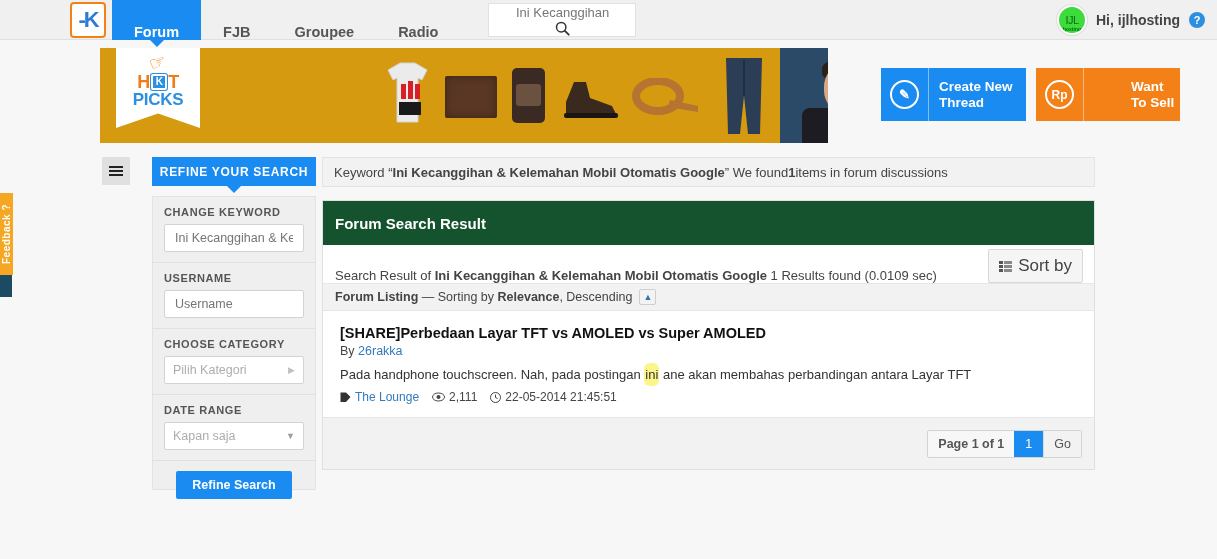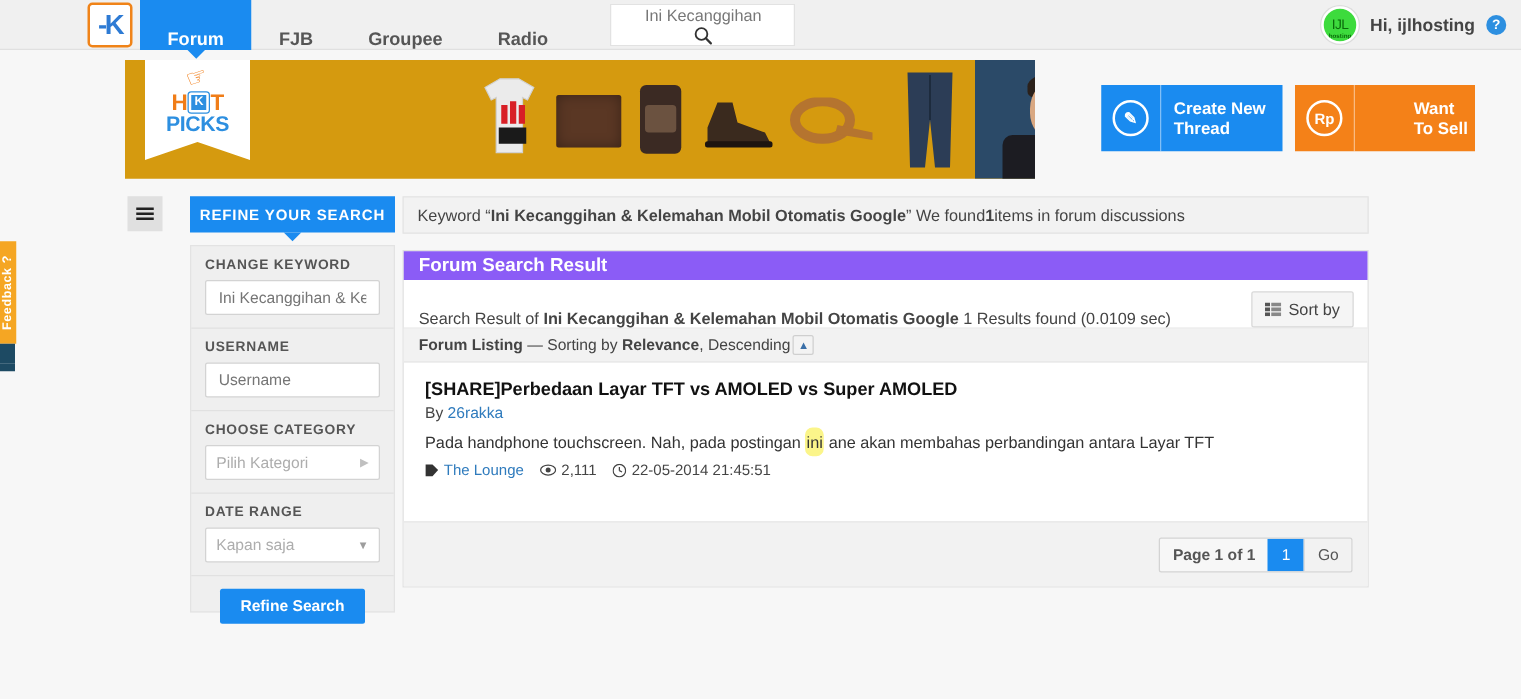--- a/index.html
+++ b/index.html
@@ -249,38 +249,38 @@
     background: #f2f2f2; border: 1px solid #e3e3e3;
     display: flex; align-items: center;
     padding-left: 11px; font-size: 13px; color: #444;
   }
   .result-panel {
     position: absolute; left: 322px; top: 200px;
     width: 773px; height: 270px;
     background: #fff; border: 1px solid #e0e0e0;
   }
   .panel-head {
-    height: 23px; background: #8b5cf6; color: #fff;
+    height: 44px; background: #14532d; color: #fff;
     font-size: 15px; font-weight: bold;
     display: flex; align-items: center; padding-left: 12px;
   }
   .panel-sub {
     height: 39px; border-bottom: 1px solid #e6e6e6;
     display: flex; align-items: flex-end; justify-content: space-between;
     padding: 0 11px 0 12px; font-size: 13px; color: #444;
   }
   .sortby {
     border: 1px solid #d8d8d8; background: #f5f5f5;
-    font-size: 13px; color: #444;
+    font-size: 17px; color: #444;
     padding: 6px 10px; display: flex; align-items: center; gap: 6px;
     cursor: pointer; border-radius: 2px;
   }
   .listing-bar {
     height: 27px; background: #f2f2f2; border-bottom: 1px solid #e6e6e6;
-    display: flex; align-items: center; gap: 2px;
+    display: flex; align-items: center; gap: 7px;
     padding-left: 12px; font-size: 12.5px; color: #444;
   }
   .sortdir {
     width: 17px; height: 16px; background: #f3f3f3;
     border: 1px solid #cfcfcf; border-radius: 2px;
     display: flex; align-items: center; justify-content: center;
     font-size: 9px; color: #3a6fa8; cursor: pointer;
   }
   .result-item { padding: 14px 12px 10px 17px; }
   .ri-title {

